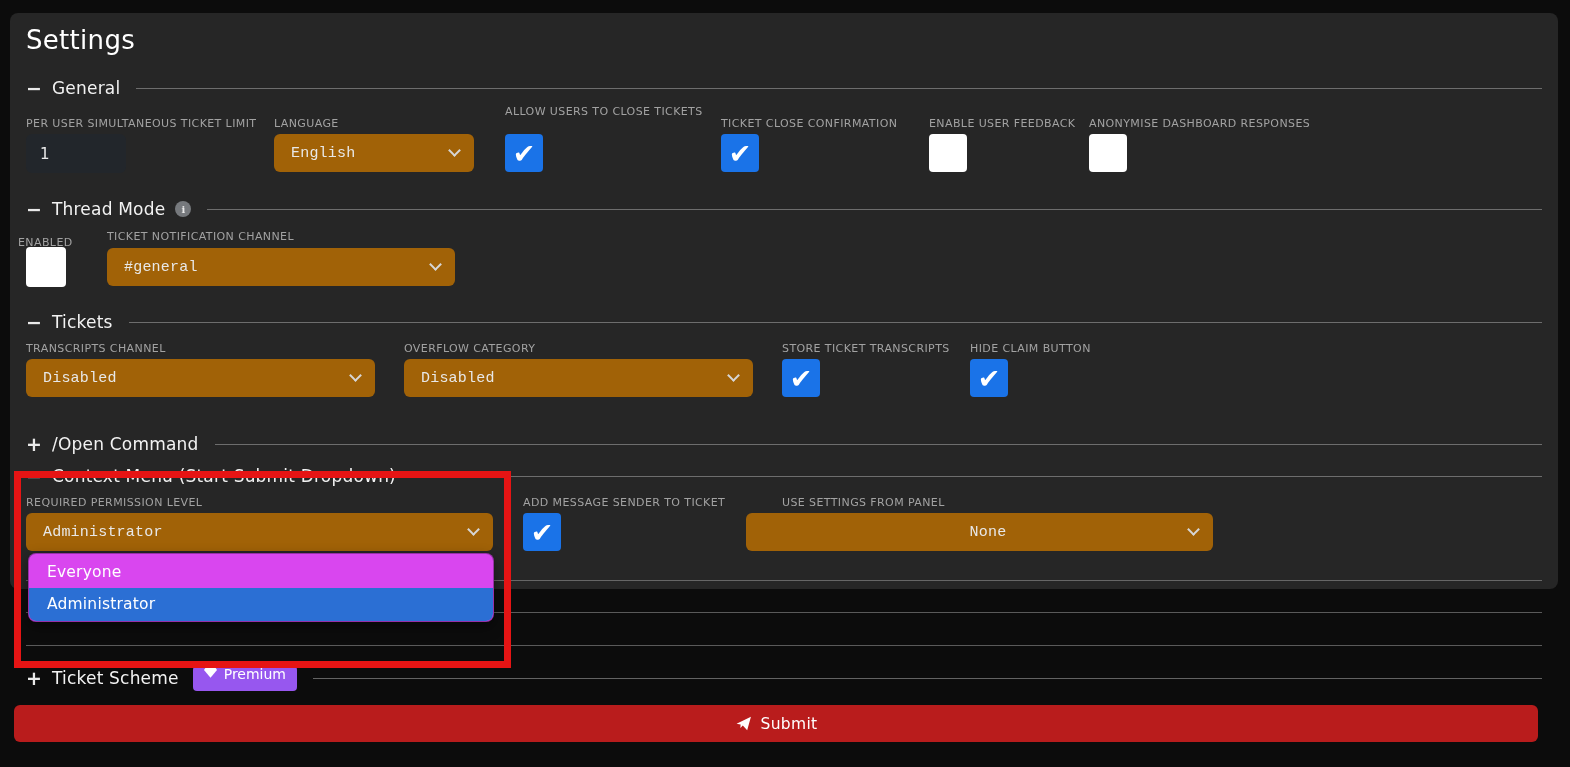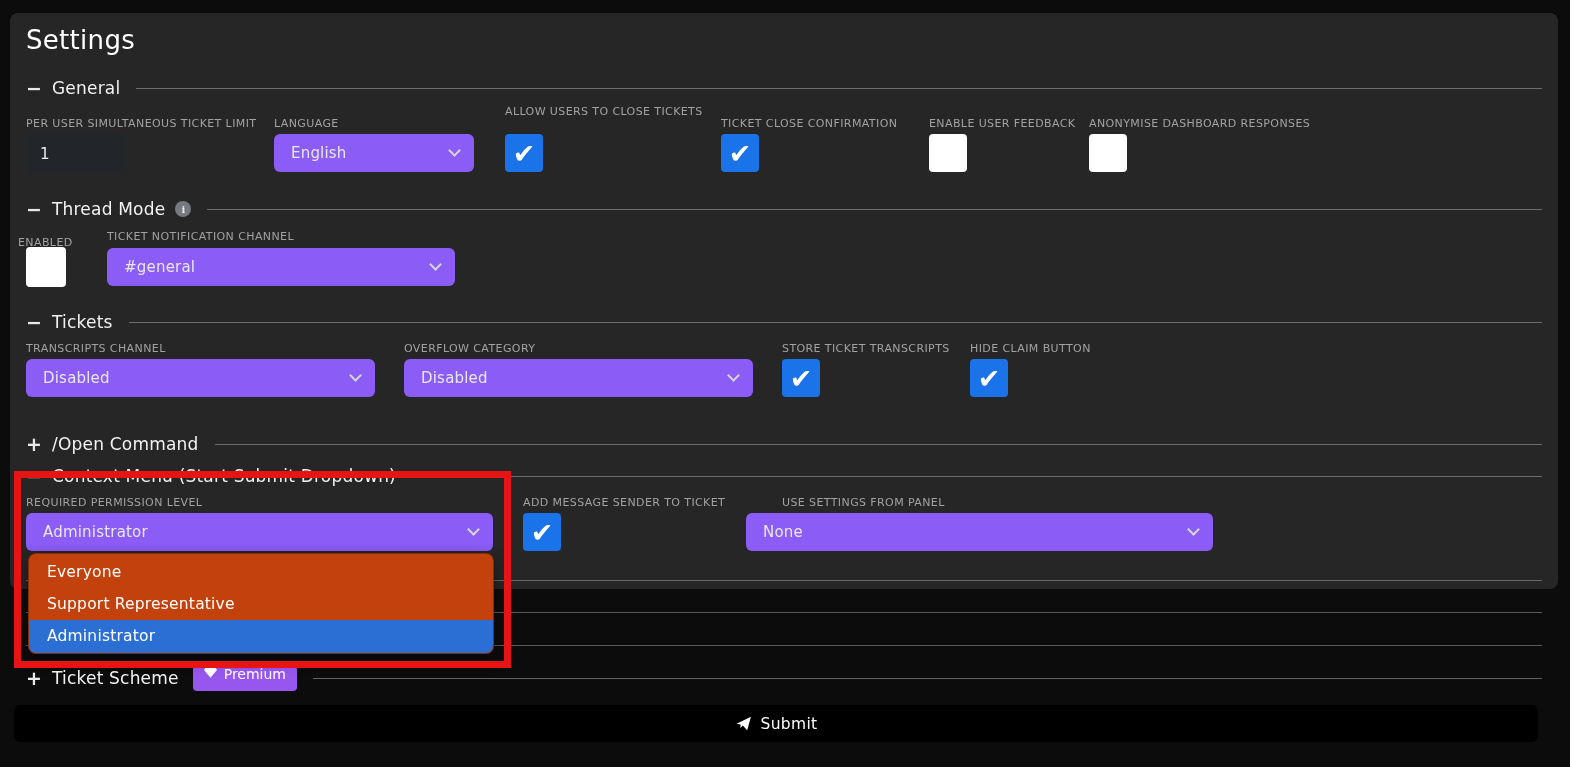--- a/index.html
+++ b/index.html
@@ -19,51 +19,51 @@
   .info-icon { width:16px; height:16px; border-radius:50%; background:#76797d; color:#e9e9e9;
     font-size:10px; font-weight:700; font-family:"DejaVu Serif",serif; display:inline-flex;
     align-items:center; justify-content:center; margin-left:10px; flex:0 0 16px; }
 
   .flabel { position:absolute; font-size:11px; font-weight:500; color:#a2a2a2;
     letter-spacing:.4px; white-space:nowrap; }
 
   .tinput { position:absolute; height:39px; background:#22262b; border:none; border-radius:6px;
     color:#eaeaea; font-size:15px; padding-left:14px; font-family:inherit; outline:none; }
 
-  .sel { position:absolute; height:38px; background:#8b5cf6; border-radius:6px;
-    display:flex; align-items:center; padding-left:17px; cursor:pointer; }
+  .sel { position:absolute; height:38px; background:#a16207; border-radius:6px;
+    display:flex; align-items:center; padding-left:17px; cursor:pointer;font-family:Liberation Mono, monospace; }
   .sel .sval { font-size:15px; color:#e8e8e8; letter-spacing:.2px; }
   .chev { position:absolute; right:15px; top:50%; width:9px; height:9px; margin-top:-7px;
     border-right:2px solid #d6d6d6; border-bottom:2px solid #d6d6d6; transform:rotate(45deg); }
 
   .cbx { position:absolute; width:38px; height:38px; border-radius:4px; background:#ffffff; cursor:pointer; }
   .cbx.on { background:#1a73e8; }
   .cbx.on::after { content:"\2714"; position:absolute; left:0; right:0; top:2px; bottom:0;
     color:#ffffff; font-size:27px; font-weight:700; text-align:center; line-height:36px; }
 
   .hline { position:absolute; left:16px; right:16px; height:1px; background:#9a9a9a; opacity:.55; }
 
   
   .badge { display:inline-flex; gap:7px; height:25px; padding:0 11px;
     background:#9757ef; border-radius:4px; margin-left:14px; color:#ffffff; font-size:14px; }
 
   
   .popup { position:absolute; left:28px; top:553px; width:466px; z-index:5;
-    background:#c2410c; border-radius:8px; overflow:hidden; padding-top:2px;
+    background:#d946ef; border-radius:8px; overflow:hidden; padding-top:2px;
     box-shadow:0 5px 14px rgba(0,0,0,.45); border:1px solid rgba(0,0,0,.3); }
   .popup .opt { height:32px; line-height:32px; padding-left:18px; font-size:15.5px;
     color:#ffffff; letter-spacing:.2px; cursor:pointer; }
   .popup .opt.hl { background:#2b6fd4; height:33px; line-height:33px; border-radius:0 0 7px 7px; }
 
   
   .annotation { position:absolute; left:14px; top:471px; width:497px; height:197px;
     border:7px solid #e61414; z-index:10; pointer-events:none; }
 
   .submit-btn { position:absolute; left:4px; right:20px; top:692px; height:37px;
-    background:#000000; border:none; border-radius:6px; color:#ffffff; font-size:15.5px;
+    background:#b91c1c; border:none; border-radius:6px; color:#ffffff; font-size:15.5px;
     font-weight:500; font-family:inherit; display:flex; align-items:center; justify-content:center;
     gap:9px; cursor:pointer; letter-spacing:.3px; }
   .plane { width:17px; height:17px; fill:#ffffff; transform:rotate(0deg); }
   .gem { width:13px; height:12px; fill:#ffffff; }
 </style>
 </head>
 <body>
 
 <div class="panel">
 
@@ -137,21 +137,21 @@
     <span class="line"></span>
   </div>
   <span class="flabel" style="left:16px; top:483px;">REQUIRED PERMISSION LEVEL</span>
   <span class="flabel" style="left:513px; top:483px;">ADD MESSAGE SENDER TO TICKET</span>
   <span class="flabel" style="left:772px; top:483px;">USE SETTINGS FROM PANEL</span>
   <div class="sel" style="left:16px; top:500px; width:467px;">
     <span class="sval">Administrator</span>
     <span class="chev"></span>
   </div>
   <div class="cbx on" style="left:513px; top:500px;"></div>
-  <div class="sel" style="left:736px; top:500px; width:467px;">
+  <div class="sel" style="left:736px; top:500px; width:467px;justify-content:center;">
     <span class="sval">None</span>
     <span class="chev"></span>
   </div>
 
   <div class="hline" style="top:567px;"></div>
   <div class="hline" style="top:599px;"></div>
   <div class="hline" style="top:632px;"></div>
 
   <div class="sec" style="top:652px;">
     <span class="tgl">+</span>
@@ -168,17 +168,16 @@
   <button class="submit-btn">
     <svg class="plane" viewBox="0 0 24 24">
       <path d="M2.2 12.2 L22.5 2.5 L17.2 21.5 L11 14.8 L7.6 18.4 L7.9 13.3 Z"></path>
     </svg>
     <span>Submit</span>
   </button>
 </div>
 
 <div class="popup">
     <div class="opt">Everyone</div>
-    <div class="opt">Support Representative</div>
     <div class="opt hl">Administrator</div>
   </div>
 
 <div class="annotation"></div>
 
 </body></html>

